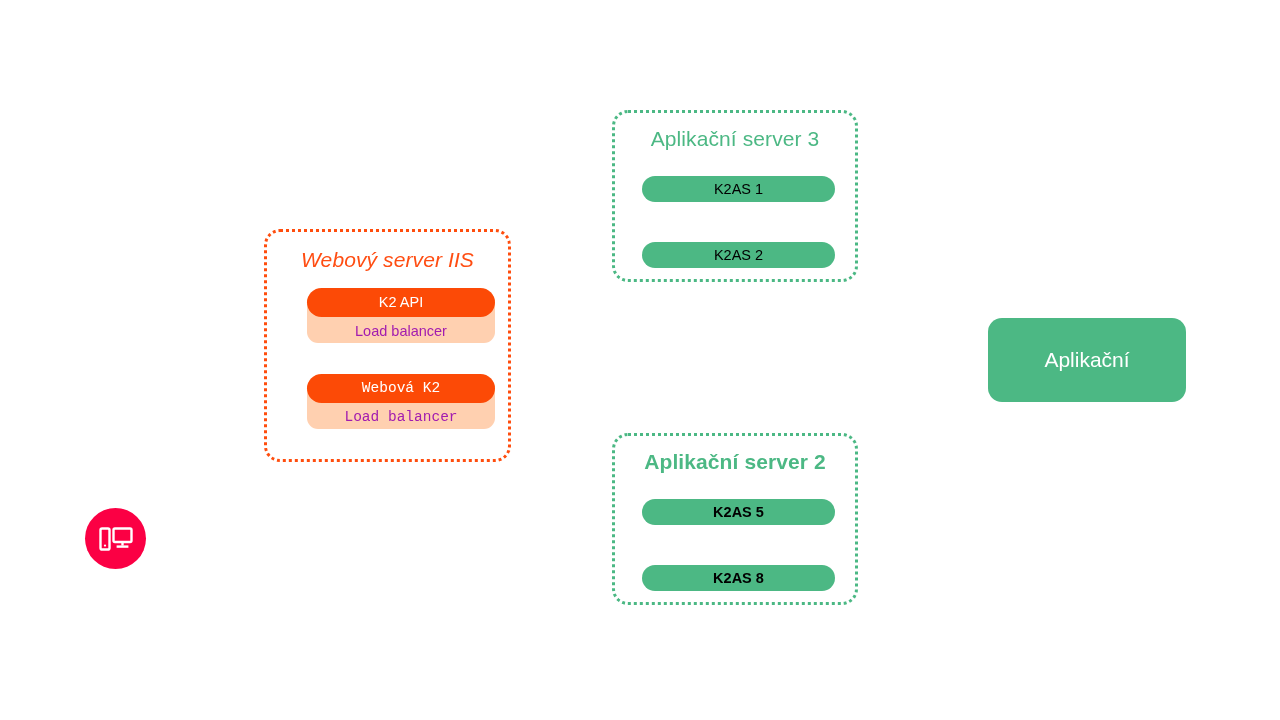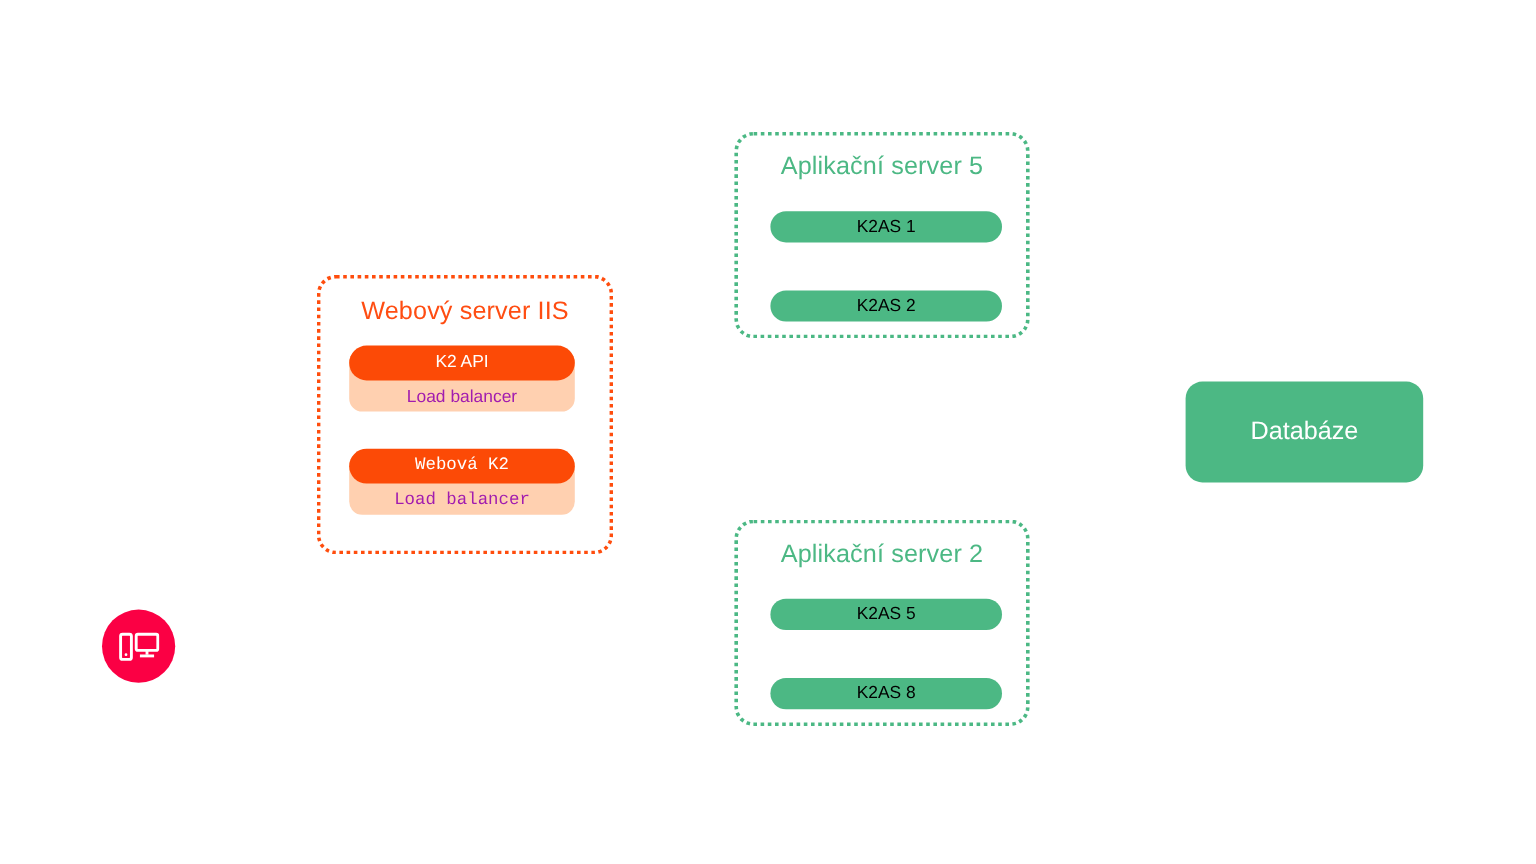--- a/index.html
+++ b/index.html
@@ -38,26 +38,26 @@
 
   
   .group--web {
     left: 264px;
     top: 229px;
     width: 247px;
     height: 233px;
     border: 3px dotted #ff4d0d;
     padding-top: 14px;
   }
-  .group--web .group-title { color: #ff4d12; }
+  .group--web .group-title { color: #ff4d12; font-style: italic; }
 
   
   .lb-unit {
     position: absolute;
-    left: 24px;
+    left: 40px;
     width: 188px;
     height: 52px;
     background: #ffd0b0;
     border-radius: 11px;
     box-sizing: border-box;
   }
   .lb-unit--api { top: 59px; }
   .lb-unit--web { top: 145px; font-family: Liberation Mono, monospace; }
 
   .lb-pill {
@@ -87,21 +87,21 @@
   }
 
   
   .group--app {
     width: 246px;
     height: 172px;
     border: 3px dotted #4bb884;
     padding-top: 12px;
   }
   .group--app1 { left: 612px; top: 110px; }
-  .group--app2 { left: 612px; top: 433px; }
+  .group--app2 { left: 612px; top: 433px; font-weight: bold; }
   .group--app .group-title { color: #4cb884; }
 
   .node-pill {
     position: absolute;
     left: 27px;
     width: 193px;
     height: 26px;
     background: #4cb884;
     border-radius: 13px;
     color: #000000;
@@ -171,26 +171,26 @@
       <div class="lb-caption">Load balancer</div>
     </div>
 
     <div class="lb-unit lb-unit--web">
       <div class="lb-pill">Webová K2</div>
       <div class="lb-caption">Load balancer</div>
     </div>
   </div>
 
   <div class="group group--app group--app1">
-    <div class="group-title">Aplikační server 5</div>
+    <div class="group-title">Aplikační server 3</div>
     <div class="node-pill node-pill--a">K2AS 1</div>
     <div class="node-pill node-pill--b">K2AS 2</div>
   </div>
 
   <div class="group group--app group--app2">
     <div class="group-title">Aplikační server 2</div>
     <div class="node-pill node-pill--a">K2AS 5</div>
     <div class="node-pill node-pill--b">K2AS 8</div>
   </div>
 
-  <div class="database">Databáze</div>
+  <div class="database">Aplikační</div>
 
 </div>
 
 </body></html>

